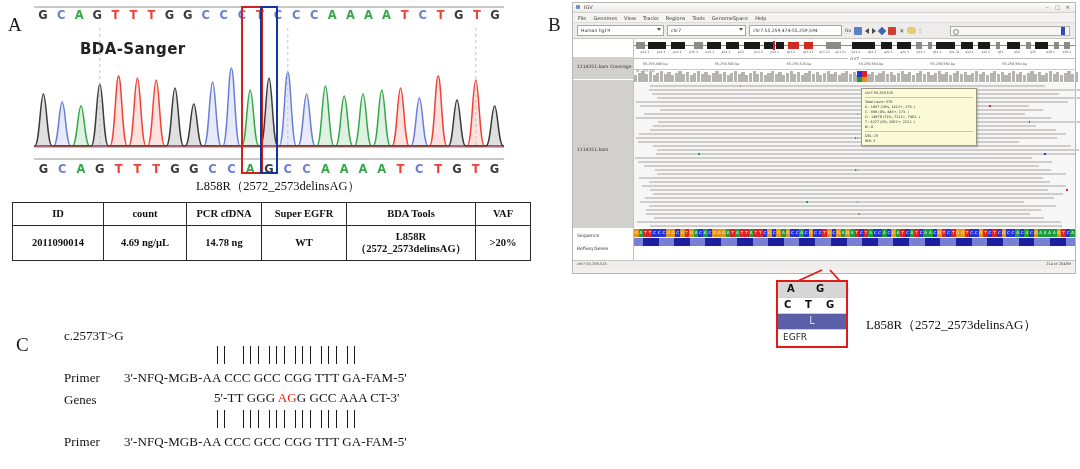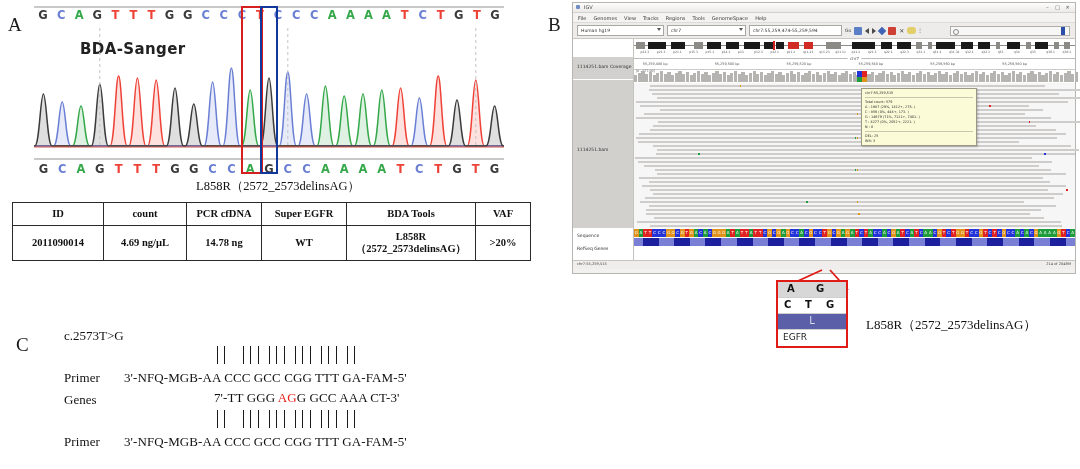--- a/index.html
+++ b/index.html
@@ -285,21 +285,21 @@
         <i style="left: 111.4px;"></i>
         <i style="left: 118.8px;"></i>
         <i style="left: 130px;"></i>
         <i style="left: 137.4px;"></i>
       </div>
     <div class="c-bot"><span>Primer</span><span style="display:inline-block;width:24px;"></span><span>3'-NFQ-MGB-AA CCC GCC CGG TTT GA-FAM-5'</span></div>
   </div>
 
   <div class="c-block">
     <div class="c-name" style="top:2px;">Genes</div>
-    <div class="c-top"><span>7'-TT GGG </span><span class="red">AG</span><span>G GCC AAA CT-3'</span></div>
+    <div class="c-top"><span>5'-TT GGG </span><span class="red">AG</span><span>G GCC AAA CT-3'</span></div>
     <div class="bars" style="left:199px;">
         <i style="left: 0px;"></i>
         <i style="left: 7.4px;"></i>
         <i style="left: 26px;"></i>
         <i style="left: 33.4px;"></i>
         <i style="left: 40.8px;"></i>
         <i style="left: 52px;"></i>
         <i style="left: 59.4px;"></i>
         <i style="left: 66.8px;"></i>
         <i style="left: 78px;"></i>

